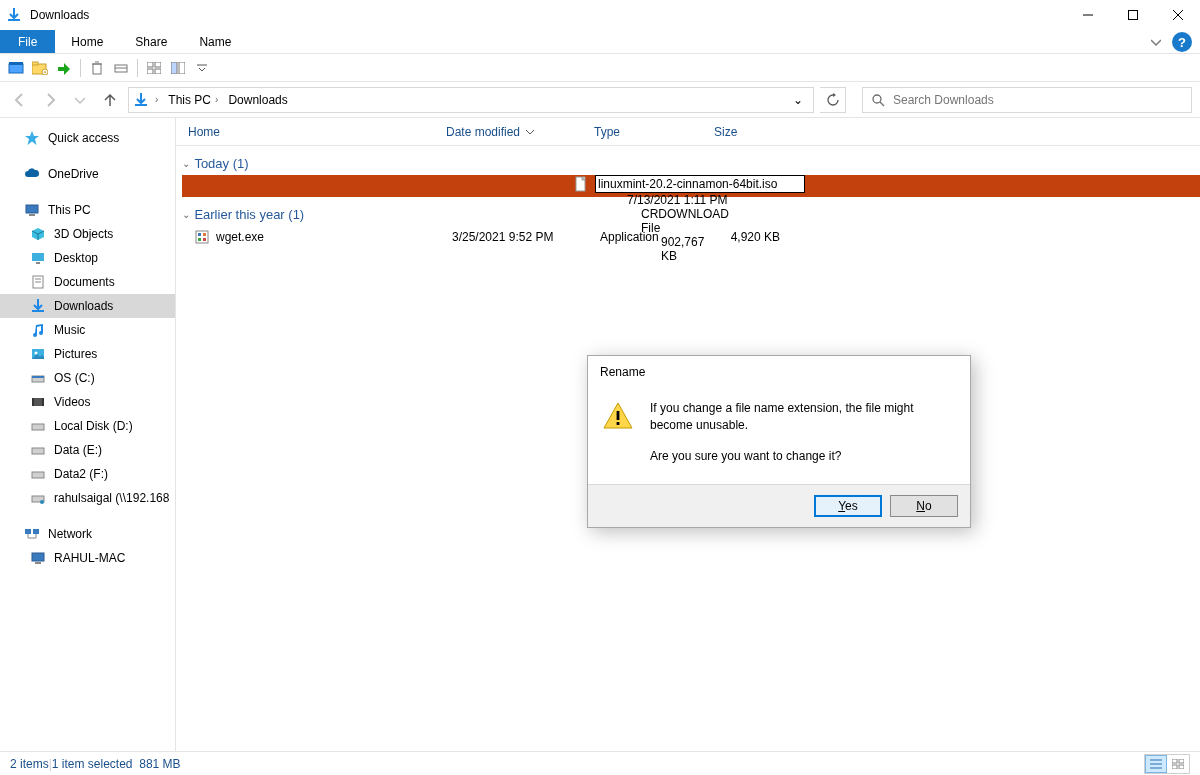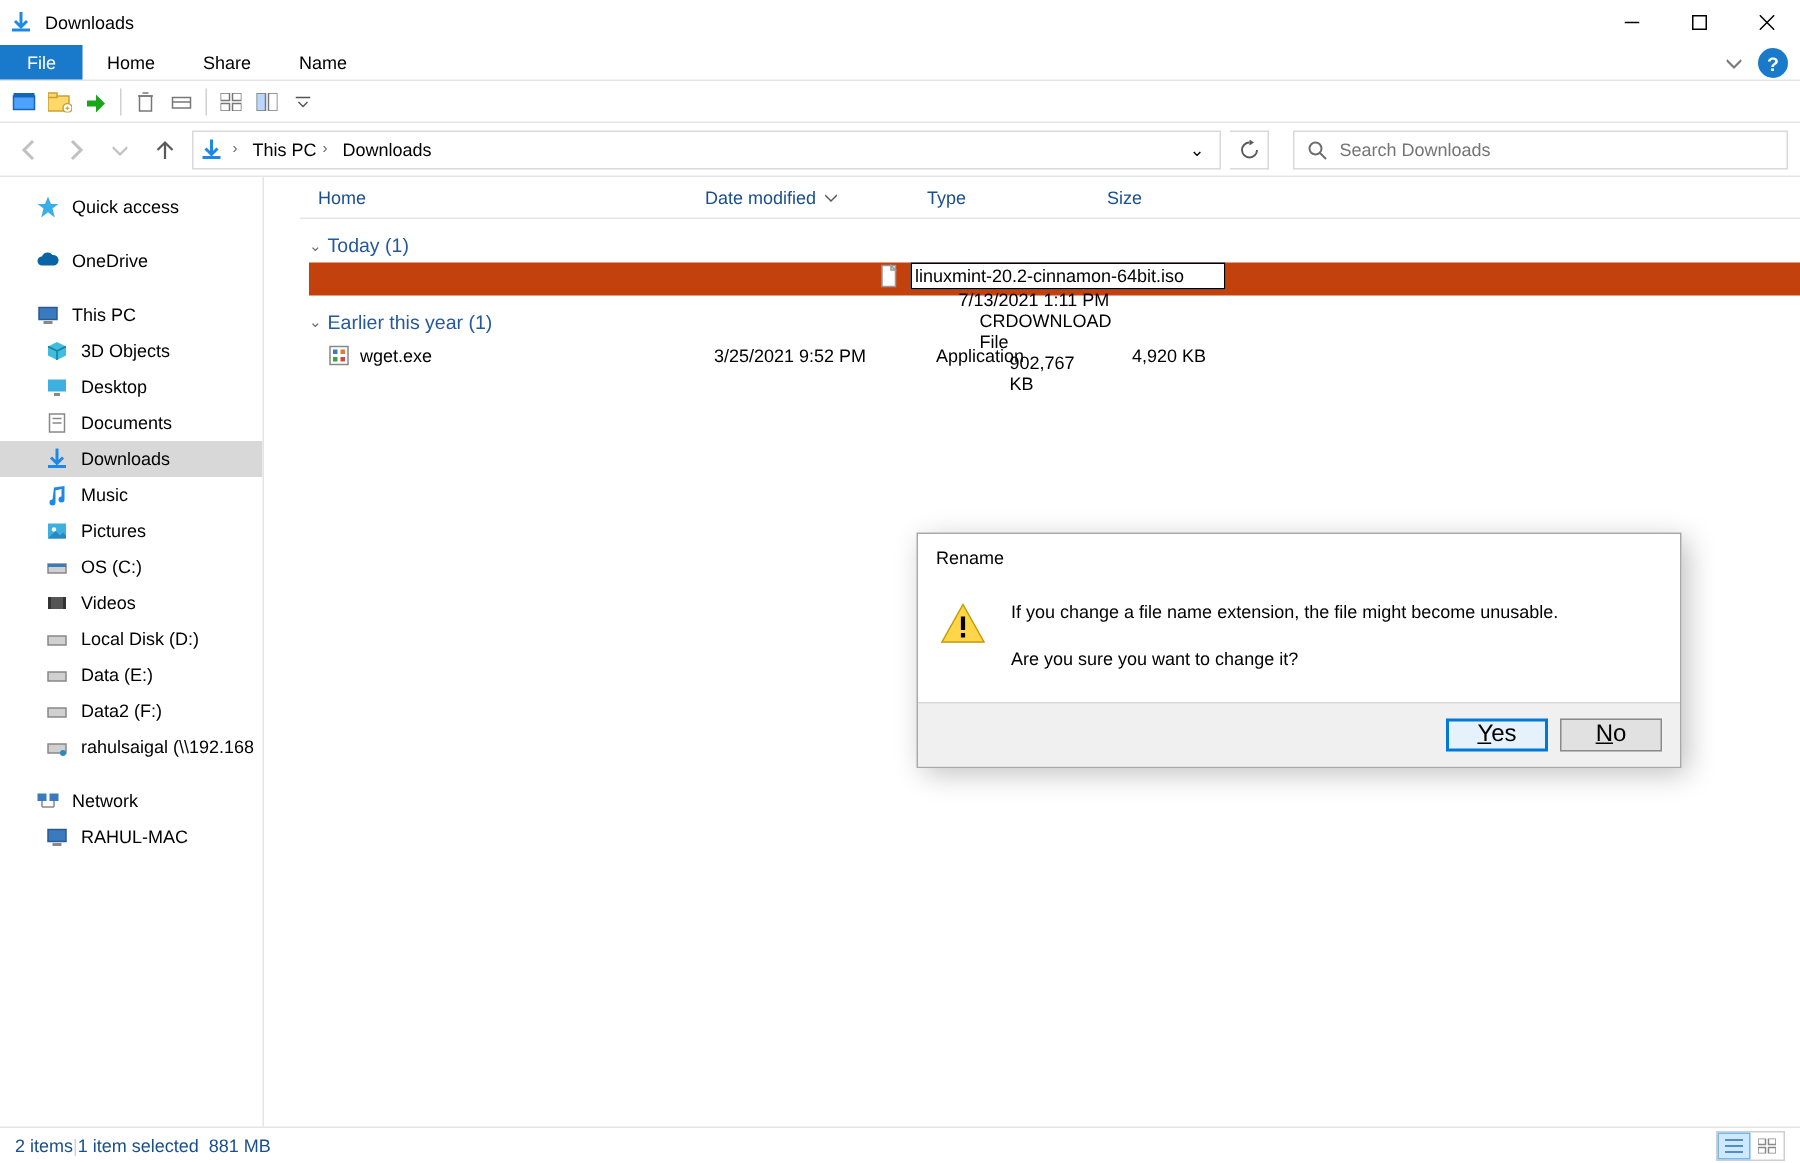--- a/index.html
+++ b/index.html
@@ -30,21 +30,21 @@
   .nav-arrow { width: 24px; height: 24px; display:flex; align-items:center; justify-content:center; color:#c0c0c0; }
   .nav-arrow.dark { color:#5a5a5a;}
   .addressbar { flex: 1; height: 26px; border: 1px solid #d9d9d9; display:flex; align-items:center; padding: 0 4px; gap:2px;}
   .crumb { padding: 0 4px; display:flex; align-items:center; gap:4px; height:100%; }
   .crumb .chev { color:#6a6a6a; font-size:10px;}
   .refresh { width:26px; height:26px; border:1px solid #d9d9d9; border-left:none; display:flex; align-items:center; justify-content:center; color:#5a5a5a;}
   .searchbox { width: 330px; height:26px; border:1px solid #d9d9d9; margin-left:10px; display:flex; align-items:center; padding:0 8px; color:#6d6d6d; gap:8px;}
   .searchbox input { border:none; outline:none; flex:1; font-size:12px; color:#6d6d6d; background:transparent;}
 
   
-  .body { display:flex; height: calc(775px - 30px - 24px - 28px - 36px - 24px); gap: 24px; }
+  .body { display:flex; height: calc(775px - 30px - 24px - 28px - 36px - 24px); }
 
   
   .navpane { width: 176px; border-right: 1px solid #e5e5e5; padding: 8px 0; overflow:hidden;}
   .navitem { height: 24px; display:flex; align-items:center; padding-left: 24px; gap:8px; white-space:nowrap;}
   .navitem.sub { padding-left: 30px;}
   .navitem.sel { background: #d8d8d8; }
   .navitem .ic { width:16px; height:16px; flex:0 0 16px; }
   .navgap { height: 12px; }
 
   
@@ -63,28 +63,28 @@
   .row { height: 22px; display:flex; align-items:center; }
   .row.sel { background: #c2410c; flex-direction: column; }
   .cell { padding: 0 10px; display:flex; align-items:center; gap:6px;}
   .cell.name { width: 260px; padding-left: 12px;}
   .cell.date { width: 148px; color:#000;}
   .cell.type { width: 120px; color:#000;}
   .cell.size { width: 80px; color:#000; justify-content:flex-end;}
   .renamebox { border:1px solid #000; background:#fff; padding:0 2px; height:18px; display:flex; align-items:center; min-width: 210px;}
 
   
-  .dialog { position:absolute; left:411px; top:237px; width:510px; border:1px solid #a8a8a8; background:#fff; box-shadow: 4px 4px 18px rgba(0,0,0,.25);}
+  .dialog { position:absolute; left:411px; top:237px; width:384px; border:1px solid #a8a8a8; background:#fff; box-shadow: 4px 4px 18px rgba(0,0,0,.25);}
   .dlg-title { height:32px; display:flex; align-items:center; padding:0 12px; font-size:12px; background:#fff;}
   .dlg-body { padding: 12px 14px 20px 14px; display:flex; gap:16px;}
   .warn { width:32px; height:32px; flex:0 0 32px;}
   .dlg-text p { font-size:12px; line-height:1.4;}
   .dlg-text p + p { margin-top: 14px;}
   .dlg-btns { background:#f0f0f0; border-top:1px solid #d9d9d9; padding:10px 12px; display:flex; justify-content:flex-end; gap:8px;}
-  .btn { width:68px; height:22px; border:1px solid #8a8a8a; background:#e1e1e1; font-size:16px; display:flex; align-items:center; justify-content:center;}
+  .btn { width:68px; height:22px; border:1px solid #8a8a8a; background:#e1e1e1; font-size:12px; display:flex; align-items:center; justify-content:center;}
   .btn.primary { border:2px solid #0078d7; background:#e5f1fb;}
   .btn u { text-decoration: underline; }
 
   
   .statusbar { height:24px; border-top:1px solid #e5e5e5; display:flex; align-items:center; padding:0 10px; font-size:12px; color:#1a4f8b;}
   .statusbar .spacer { flex:1;}
   .viewtoggle { display:flex; border:1px solid #cfcfcf;}
   .viewtoggle div { width:22px; height:18px; display:flex; align-items:center; justify-content:center;}
   .viewtoggle div.active { background:#cde8ff; border:1px solid #7ab7e8; }
 

